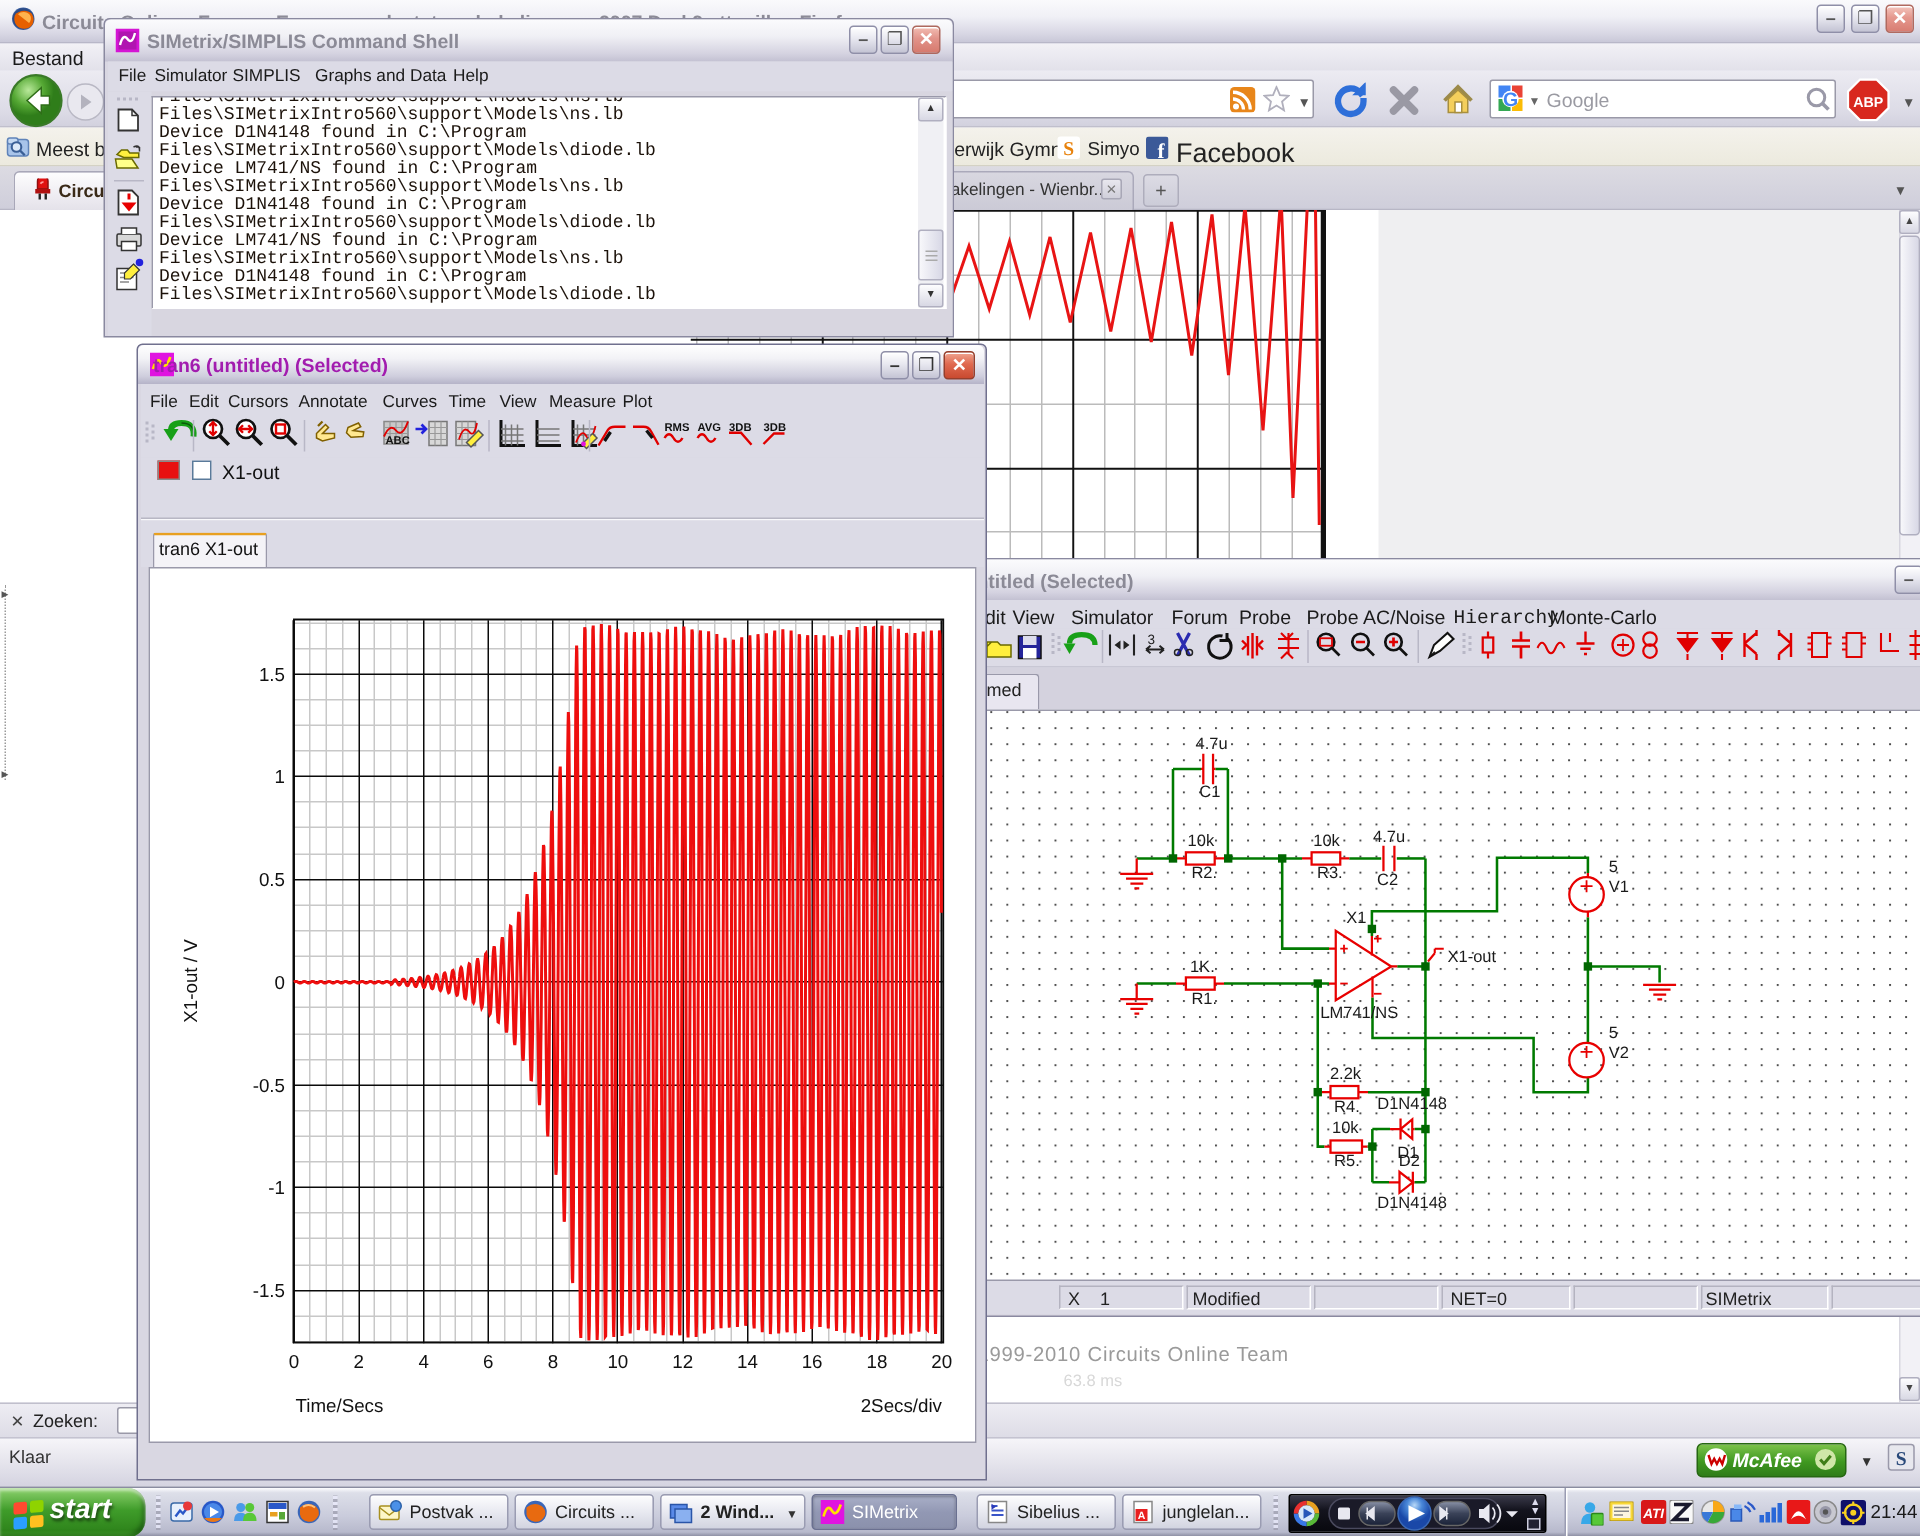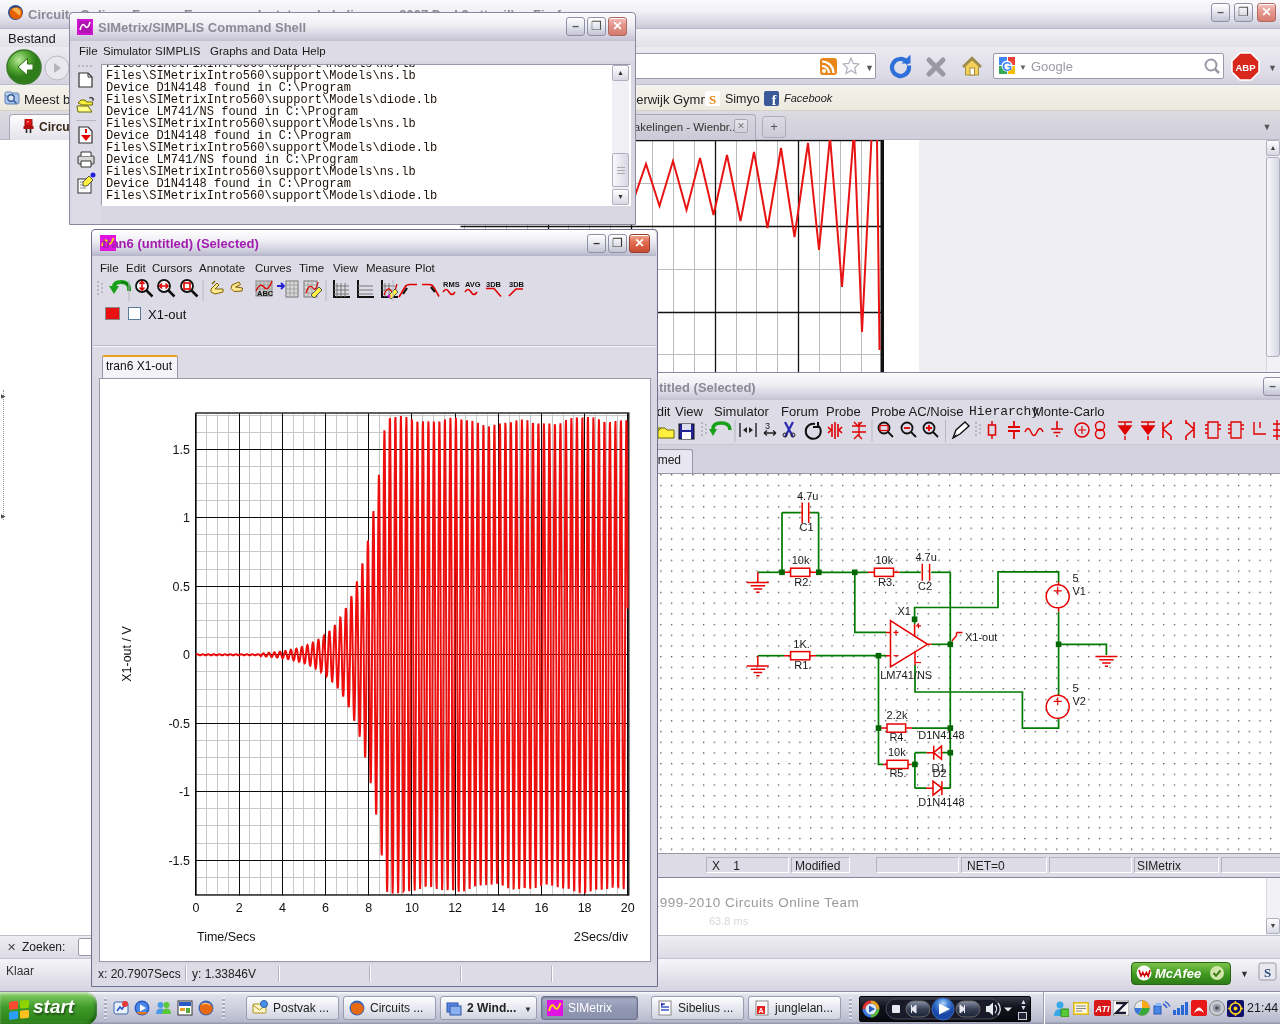--- a/index.html
+++ b/index.html
@@ -130,21 +130,21 @@
   <div class="abs" style="left:24px;top:92px;font-size:13px;color:#222;">Meest be</div>
   <div class="abs" style="left:608px;top:92px;font-size:13px;color:#222;">Harderwijk Gymn...</div>
   <div class="abs" style="left:705px;top:91px;width:15px;height:15px;background:#fff;border-radius:2px;"><svg width="15" height="15">
         <text x="7.5" y="12.5" font-size="13" font-weight="bold" fill="#e8820c" text-anchor="middle" font-family="Liberation Serif">S</text>
       </svg></div>
   <div class="abs" style="left:725px;top:92px;font-size:12.5px;color:#222;">Simyo</div>
   <div class="abs" style="left:764px;top:91px;width:15px;height:15px;"><svg width="15" height="15">
         <rect width="15" height="15" rx="2" fill="#3b5998"></rect>
         <text x="10" y="14" font-size="14" font-weight="bold" fill="#fff" text-anchor="middle" font-family="Liberation Serif">f</text>
       </svg></div>
-  <div class="abs" style="left:784px;top:92px;font-size:11px;color:#222;font-style:italic;">Facebook</div>
+  <div class="abs" style="left:784px;top:92px;font-size:18px;color:#222;">Facebook</div>
 
   <div class="abs" style="left:0;top:111px;width:1280px;height:29px;background:linear-gradient(#dcdbe2,#cfcedb);border-bottom:1px solid #b8b7c6;"></div>
 
   <div class="abs" style="left:9px;top:114px;width:190px;height:26px;background:linear-gradient(#fdfdfe,#eceaf0 70%,#e4e2ea);border:1px solid #a8a7b8;border-bottom:none;border-radius:4px 4px 0 0;"></div>
   <div class="abs" style="left:20px;top:119px;width:16px;height:16px;"><svg width="16" height="16">
         <path d="M5 2 a3.5 4.5 0 0 1 7 0 v5 h-7 z" fill="#e01010" stroke="#8e0f0f"></path>
         <rect x="3.5" y="7" width="10" height="3" fill="#b01010"></rect>
         <path d="M6.5 10 v4 M10.5 10 v4" stroke="#222" stroke-width="1.6"></path>
         <path d="M7 3.5 a2 2 0 0 1 2 -1" stroke="#ff9a9a" stroke-width="1.2" fill="none"></path>
       </svg></div>
@@ -453,21 +453,21 @@
         <text x="1070.5" y="691">5</text>
           <text x="1070.5" y="704">V2</text>
       </g>
     </svg>
   </div>
 
   <div class="abs" style="left:3px;top:481px;width:666px;height:22px;background:#dcdbe6;font-size:12px;color:#222;">
     <div class="abs" style="left:84px;top:3px;width:83px;height:16px;border:1px solid;border-color:#b4b3c0 #fff #fff #b4b3c0;padding-left:40px;">
         <span style="position:absolute;left:5px;top:1px;">X&nbsp;&nbsp;&nbsp;&nbsp;1</span>
       </div>
-    <div class="abs" style="left:169px;top:3px;width:59px;height:16px;border:1px solid;border-color:#b4b3c0 #fff #fff #b4b3c0;">
+    <div class="abs" style="left:169px;top:3px;width:83px;height:16px;border:1px solid;border-color:#b4b3c0 #fff #fff #b4b3c0;">
         <span style="position:absolute;left:3px;top:1px;">Modified</span>
       </div>
     <div class="abs" style="left:254px;top:3px;width:83px;height:16px;border:1px solid;border-color:#b4b3c0 #fff #fff #b4b3c0;"></div>
     <div class="abs" style="left:339px;top:3px;width:86px;height:16px;border:1px solid;border-color:#b4b3c0 #fff #fff #b4b3c0;">
         <span style="position:absolute;left:5px;top:1px;">NET=0</span>
       </div>
     <div class="abs" style="left:427px;top:3px;width:83px;height:16px;border:1px solid;border-color:#b4b3c0 #fff #fff #b4b3c0;"></div>
     <div class="abs" style="left:512px;top:3px;width:85px;height:16px;border:1px solid;border-color:#b4b3c0 #fff #fff #b4b3c0;">
         <span style="position:absolute;left:2px;top:1px;">SIMetrix</span>
       </div>
@@ -729,29 +729,20 @@
           <text x="189" y="795.3" text-anchor="end">-1</text>
           <text x="189" y="863.8" text-anchor="end">-1.5</text>
         </g>
       <text x="196" y="940" font-family="Liberation Sans" font-size="12.5" fill="#111">Time/Secs</text>
       <text x="627" y="940" font-family="Liberation Sans" font-size="12.5" fill="#111" text-anchor="end">2Secs/div</text>
       <text x="130" y="653" font-family="Liberation Sans" font-size="12.5" fill="#111" text-anchor="middle" transform="rotate(-90 130 653)">X1-out / V</text>
       <polyline fill="none" stroke="#ee0e0e" stroke-width="2" points="195.0,653.8 195.3,653.6 195.5,653.5 195.8,653.4 196.0,653.3 196.3,653.3 196.6,653.3 196.8,653.3 197.1,653.4 197.3,653.5 197.6,653.7 197.8,653.9 198.1,654.0 198.4,654.2 198.6,654.3 198.9,654.3 199.1,654.3 199.4,654.3 199.7,654.2 199.9,654.1 200.2,654.0 200.4,653.8 200.7,653.7 201.0,653.5 201.2,653.4 201.5,653.3 201.7,653.3 202.0,653.3 202.3,653.3 202.5,653.4 202.8,653.5 203.0,653.7 203.3,653.8 203.5,654.0 203.8,654.1 204.1,654.2 204.3,654.3 204.6,654.3 204.8,654.3 205.1,654.3 205.4,654.2 205.6,654.0 205.9,653.9 206.1,653.7 206.4,653.6 206.7,653.4 206.9,653.3 207.2,653.3 207.4,653.3 207.7,653.3 208.0,653.4 208.2,653.5 208.5,653.6 208.7,653.8 209.0,653.9 209.2,654.1 209.5,654.2 209.8,654.3 210.0,654.3 210.3,654.3 210.5,654.3 210.8,654.2 211.1,654.1 211.3,653.9 211.6,653.8 211.8,653.6 212.1,653.5 212.4,653.3 212.6,653.3 212.9,653.3 213.1,653.3 213.4,653.3 213.7,653.5 213.9,653.6 214.2,653.7 214.4,653.9 214.7,654.1 214.9,654.2 215.2,654.3 215.5,654.3 215.7,654.3 216.0,654.3 216.2,654.2 216.5,654.1 216.8,653.9 217.0,653.8 217.3,653.6 217.5,653.5 217.8,653.4 218.1,653.3 218.3,653.3 218.6,653.3 218.8,653.3 219.1,653.4 219.4,653.6 219.6,653.7 219.9,653.9 220.1,654.0 220.4,654.2 220.6,654.3 220.9,654.3 221.2,654.3 221.4,654.3 221.7,654.2 221.9,654.1 222.2,654.0 222.5,653.8 222.7,653.7 223.0,653.5 223.2,653.4 223.5,653.3 223.8,653.3 224.0,653.3 224.3,653.3 224.5,653.4 224.8,653.5 225.1,653.7 225.3,653.8 225.6,654.0 225.8,654.1 226.1,654.2 226.3,654.3 226.6,654.3 226.9,654.3 227.1,654.3 227.4,654.2 227.6,654.0 227.9,653.9 228.2,653.7 228.4,653.5 228.7,653.4 228.9,653.3 229.2,653.3 229.5,653.3 229.7,653.3 230.0,653.4 230.2,653.5 230.5,653.6 230.8,653.8 231.0,654.0 231.3,654.1 231.5,654.2 231.8,654.3 232.0,654.3 232.3,654.3 232.6,654.3 232.8,654.2 233.1,654.1 233.3,653.9 233.6,653.7 233.9,653.6 234.1,653.4 234.4,653.3 234.6,653.3 234.9,653.3 235.2,653.3 235.4,653.4 235.7,653.5 235.9,653.6 236.2,653.8 236.5,653.9 236.7,654.1 237.0,654.2 237.2,654.3 237.5,654.3 237.7,654.3 238.0,654.3 238.3,654.2 238.5,654.1 238.8,653.9 239.0,653.8 239.3,653.6 239.6,653.5 239.8,653.4 240.1,653.3 240.3,653.3 240.6,653.3 240.9,653.3 241.1,653.4 241.4,653.6 241.6,653.7 241.9,653.9 242.2,654.0 242.4,654.2 242.7,654.3 242.9,654.3 243.2,654.3 243.4,654.3 243.7,654.2 244.0,654.1 244.2,654.0 244.5,653.8 244.7,653.7 245.0,653.5 245.3,653.4 245.5,653.3 245.8,653.3 246.0,653.3 246.3,653.3 246.6,653.4 246.8,653.5 247.1,653.7 247.3,653.8 247.6,654.0 247.9,654.1 248.1,654.3 248.4,654.3 248.6,654.3 248.9,654.3 249.1,654.3 249.4,654.1 249.7,654.0 249.9,653.9 250.2,653.7 250.4,653.5 250.7,653.4 251.0,653.3 251.2,653.3 251.5,653.3 251.7,653.3 252.0,653.4 252.3,653.5 252.5,653.7 252.8,653.8 253.0,654.0 253.3,654.1 253.6,654.2 253.8,654.3 254.1,654.3 254.3,654.3 254.6,654.3 254.8,654.2 255.1,654.0 255.4,653.9 255.6,653.7 255.9,653.6 256.1,653.4 256.4,653.3 256.7,653.3 256.9,653.3 257.2,653.3 257.4,653.4 257.7,653.5 258.0,653.6 258.2,653.8 258.5,653.9 258.7,654.1 259.0,654.2 259.3,654.3 259.5,654.3 259.8,655.2 260.0,655.1 260.3,654.9 260.5,654.6 260.8,654.1 261.1,653.7 261.3,653.2 261.6,652.8 261.8,652.5 262.1,652.3 262.4,652.2 262.6,652.2 262.9,652.4 263.1,652.7 263.4,653.1 263.7,653.6 263.9,654.1 264.2,654.6 264.4,655.0 264.7,655.4 265.0,655.6 265.2,655.6 265.5,655.5 265.7,655.2 266.0,654.9 266.2,654.4 266.5,653.8 266.8,653.2 267.0,652.7 267.3,652.3 267.5,651.9 267.8,651.8 268.1,651.8 268.3,652.0 268.6,652.3 268.8,652.8 269.1,653.4 269.4,654.0 269.6,654.7 269.9,655.2 270.1,655.7 270.4,656.0 270.7,656.1 270.9,656.0 271.2,655.7 271.4,655.2 271.7,654.7 271.9,654.0 272.2,653.3 272.5,652.6 272.7,652.0 273.0,651.6 273.2,651.3 273.5,651.3 273.8,651.5 274.0,651.8 274.3,652.4 274.5,653.1 274.8,653.9 275.1,654.7 275.3,655.4 275.6,656.0 275.8,656.4 276.1,656.6 276.4,656.6 276.6,656.3 276.9,655.8 277.1,655.0 277.4,654.2 277.6,653.3 277.9,652.5 278.2,651.7 278.4,651.1 278.7,650.7 278.9,650.6 279.2,650.8 279.5,651.2 279.7,651.9 280.0,652.7 280.2,653.7 280.5,654.7 280.8,655.6 281.0,656.4 281.3,657.0 281.5,657.3 281.8,657.3 282.1,657.0 282.3,656.4 282.6,655.6 282.8,654.6 283.1,653.5 283.3,652.4 283.6,651.4 283.9,650.6 284.1,650.0 284.4,649.8 284.6,649.9 284.9,650.4 285.2,651.2 285.4,652.2 285.7,653.4 285.9,654.6 286.2,655.8 286.5,656.9 286.7,657.7 287.0,658.1 287.2,658.2 287.5,658.0 287.8,657.3 288.0,656.3 288.3,655.1 288.5,653.7 288.8,652.3 289.0,651.0 289.3,650.0 289.6,649.2 289.8,648.8 290.1,648.9 290.3,649.4 290.6,650.3 290.9,651.5 291.1,653.0 291.4,654.5 291.6,656.0 291.9,657.4 292.2,658.5 292.4,659.1 292.7,659.4 292.9,659.1 293.2,658.4 293.5,657.2 293.7,655.8 294.0,654.1 294.2,652.3 294.5,650.7 294.7,649.3 295.0,648.2 295.3,647.7 295.5,647.6 295.8,648.1 296.0,649.1 296.3,650.5 296.6,652.3 296.8,654.2 297.1,656.2 297.3,657.9 297.6,659.4 297.9,660.3 298.1,660.8 298.4,660.6 298.6,659.8 298.9,658.5 299.2,656.7 299.4,654.7 299.7,652.5 299.9,650.4 300.2,648.5 300.4,647.1 300.7,646.2 301.0,646.0 301.2,646.5 301.5,647.6 301.7,649.3 302.0,651.4 302.3,653.8 302.5,656.2 302.8,658.5 303.0,660.4 303.3,661.8 303.6,662.5 303.8,662.4 304.1,661.6 304.3,660.1 304.6,658.0 304.8,655.5 305.1,652.8 305.4,650.1 305.6,647.7 305.9,645.8 306.1,644.5 306.4,644.0 306.7,644.4 306.9,645.6 307.2,647.6 307.4,650.1 307.7,653.1 308.0,656.1 308.2,659.0 308.5,661.5 308.7,663.4 309.0,664.5 309.3,664.7 309.5,663.9 309.8,662.2 310.0,659.7 310.3,656.7 310.5,653.3 310.8,649.9 311.1,646.8 311.3,644.2 311.6,642.4 311.8,641.6 312.1,641.8 312.4,643.1 312.6,645.4 312.9,648.4 313.1,652.0 313.4,655.8 313.7,659.5 313.9,662.8 314.2,665.4 314.4,667.0 314.7,667.5 315.0,666.8 315.2,664.9 315.5,662.0 315.7,658.3 316.0,654.2 316.2,649.9 316.5,645.9 316.8,642.5 317.0,640.0 317.3,638.7 317.5,638.7 317.8,640.0 318.1,642.5 318.3,646.1 318.6,650.5 318.8,655.2 319.1,659.9 319.4,664.2 319.6,667.6 319.9,670.0 320.1,670.9 320.4,670.3 320.7,668.3 320.9,665.0 321.2,660.6 321.4,655.5 321.7,650.2 321.9,645.0 322.2,640.6 322.5,637.1 322.7,635.1 323.0,634.7 323.2,636.0 323.5,638.8 323.8,643.0 324.0,648.3 324.3,654.2 324.5,660.1 324.8,665.6 325.1,670.2 325.3,673.5 325.6,675.1 325.8,674.8 326.1,672.7 326.4,668.9 326.6,663.7 326.9,657.5 327.1,650.8 327.4,644.3 327.6,638.4 327.9,633.8 328.2,630.9 328.4,629.9 328.7,630.9 328.9,634.1 329.2,639.0 329.5,645.3 329.7,652.5 330.0,660.0 330.2,667.1 330.5,673.2 330.8,677.7 331.0,680.2 331.3,680.4 331.5,678.3 331.8,674.0 332.1,667.8 332.3,660.3 332.6,652.0 332.8,643.7 333.1,636.1 333.3,630.0 333.6,625.7 333.9,623.9 334.1,624.6 334.4,628.0 334.6,633.7 334.9,641.2 335.2,650.1 335.4,659.4 335.7,668.5 335.9,676.4 336.2,682.6 336.5,686.3 336.7,687.3 337.0,685.3 337.2,680.5 337.5,673.3 337.8,664.2 338.0,654.0 338.3,643.5 338.5,633.8 338.8,625.6 339.0,619.6 339.3,616.6 339.6,616.8 339.8,620.2 340.1,626.7 340.3,635.7 340.6,646.5 340.9,658.1 341.1,669.6 341.4,680.0 341.6,688.3 341.9,693.7 342.2,695.7 342.4,694.1 342.7,688.9 342.9,680.5 343.2,669.6 343.5,657.0 343.7,643.9 344.0,631.4 344.2,620.6 344.5,612.5 344.7,607.8 345.0,607.1 345.3,610.5 345.5,617.7 345.8,628.3 346.0,641.4 346.3,655.8 346.6,670.4 346.8,683.8 347.1,694.8 347.3,702.5 347.6,706.1 347.9,705.1 348.1,699.6 348.4,690.0 348.6,677.0 348.9,661.6 349.2,645.2 349.4,629.3 349.7,615.1 349.9,604.1 350.2,597.2 350.4,595.1 350.7,598.1 351.0,606.2 351.2,618.5 351.5,634.3 351.7,652.0 352.0,670.4 352.3,687.6 352.5,702.3 352.8,713.0 353.0,718.7 353.3,718.8 353.6,713.2 353.8,702.3 354.1,686.9 354.3,668.2 354.6,647.9 354.9,627.6 355.1,609.2 355.4,594.4 355.6,584.4 355.9,580.4 356.1,582.7 356.4,591.3 356.7,605.6 356.9,624.5 357.2,646.3 357.4,669.3 357.7,691.4 358.0,710.6 358.2,725.3 358.5,734.0 358.7,735.8 359.0,730.4 359.3,718.2 359.5,700.1 359.8,677.5 360.0,652.3 360.3,626.8 360.6,603.0 360.8,583.3 361.1,569.3 361.3,562.4 361.6,563.5 361.8,572.5 362.1,588.8 362.4,611.3 362.6,637.9 362.9,666.5 363.1,694.6 363.4,719.7 363.7,739.6 363.9,752.3 364.2,756.6 364.4,752.0 364.7,738.7 365.0,717.5 365.2,690.4 365.5,659.4 365.7,627.3 366.0,596.8 366.3,570.7 366.5,551.3 366.8,540.6 367.0,539.6 367.3,548.6 367.5,567.0 367.8,593.5 368.1,625.9 368.3,661.4 368.6,697.0 368.8,729.5 369.1,756.1 369.4,774.3 369.6,782.2 369.9,779.0 370.1,764.8 370.4,740.4 370.7,708.0 370.9,670.0 371.2,629.8 371.4,590.9 371.7,556.7 372.0,530.3 372.2,514.2 372.5,510.0 372.7,518.4 373.0,538.9 373.2,569.9 373.5,609.0 373.8,652.8 374.0,697.7 374.3,739.7 374.5,775.0 374.8,800.4 375.1,813.4 375.3,812.7 375.6,798.0 375.8,770.3 376.1,731.7 376.4,685.5 376.6,635.5 376.9,586.0 377.1,541.5 377.4,505.8 377.7,482.5 377.9,473.7 378.2,480.6 378.4,502.8 378.7,538.8 378.9,585.7 379.2,639.6 379.5,695.9 379.7,749.7 380.0,796.2 380.2,831.1 380.5,851.2 380.8,854.4 381.0,840.0 381.3,808.9 381.5,763.5 381.8,707.4 382.1,645.5 382.3,583.0 382.6,525.3 382.8,477.7 383.1,444.7 383.4,429.3 383.6,433.3 383.9,456.8 384.1,498.1 384.4,554.1 384.6,620.0 384.9,689.9 385.2,756.8 385.4,814.7 385.7,858.7 385.9,884.9 386.2,891.0 386.5,876.5 386.7,842.6 387.0,792.3 387.2,729.9 387.5,660.8 387.8,591.1 388.0,526.8 388.3,473.6 388.5,435.9 388.8,417.2 389.1,419.1 389.3,441.4 389.6,482.1 389.8,537.8 390.1,603.7 390.3,673.9 390.6,742.4 390.9,803.2 391.1,851.0 391.4,881.7 391.6,892.6 391.9,882.7 392.2,853.0 392.4,805.9 392.7,745.5 392.9,677.2 393.2,606.8 393.5,540.5 393.7,484.0 394.0,442.3 394.2,419.0 394.5,416.1 394.8,433.8 395.0,470.7 395.3,523.5 395.5,587.7 395.8,657.6 396.0,727.1 396.3,790.3 396.6,841.7 396.8,876.7 397.1,892.3 397.3,887.2 397.6,861.7 397.9,818.3 398.1,760.5 398.4,693.4 398.6,622.9 398.9,555.1 399.2,495.9 399.4,450.5 399.7,422.7 399.9,415.0 400.2,428.1 400.5,460.8 400.7,510.2 401.0,572.2 401.2,641.2 401.5,711.3 401.7,776.4 402.0,830.8 402.3,869.7 402.5,890.0 402.8,889.6 403.0,868.8 403.3,829.3 403.6,774.5 403.8,709.3 404.1,639.3 404.3,570.6 404.6,509.1 404.9,460.2 405.1,428.2 405.4,415.9 405.6,424.2 405.9,452.4 406.2,498.2 406.4,557.4 406.7,625.0 406.9,695.1 407.2,761.5 407.4,818.6 407.7,861.2 408.0,885.9 408.2,890.3 408.5,874.2 408.7,838.9 409.0,787.6 409.3,724.6 409.5,655.6 409.8,586.4 410.0,523.1 410.3,471.3 410.6,435.3 410.8,418.3 411.1,421.8 411.3,445.5 411.6,487.3 411.8,543.5 412.1,609.2 412.4,678.8 412.6,746.2 412.9,805.5 413.1,851.6 413.4,880.4 413.7,889.6 413.9,878.2 414.2,847.4 414.4,799.7 414.7,739.4 415.0,671.7 415.2,602.5 415.5,537.7 415.7,483.1 416.0,443.4 416.3,422.0 416.5,420.7 416.8,439.7 417.0,477.3 417.3,530.2 417.5,593.8 417.8,662.6 418.1,730.7 418.3,792.0 418.6,841.2 418.8,874.2 419.1,887.9 419.4,881.3 419.6,855.0 419.9,811.2 420.1,753.7 420.4,687.5 420.7,618.5 420.9,552.5 421.2,495.4 421.4,452.1 421.7,426.3 422.0,420.3 422.2,434.6 422.5,467.9 422.7,517.4 423.0,578.8 423.2,646.6 423.5,715.1 423.8,778.2 424.0,830.5 424.3,867.4 424.5,885.7 424.8,883.9 425.1,862.1 425.3,822.2 425.6,767.6 425.8,703.2 426.1,634.5 426.4,567.4 426.6,507.9 426.9,461.1 427.1,431.0 427.4,420.3 427.7,429.9 427.9,458.9 428.2,504.9 428.4,563.9 428.7,630.7 428.9,699.4 429.2,764.3 429.5,819.5 429.7,860.3 430.0,883.2 430.2,886.1 430.5,868.9 430.8,832.9 431.0,781.4 431.3,718.7 431.5,650.4 431.8,582.4 432.1,520.6 432.3,470.3 432.6,436.0 432.8,420.6 433.1,425.5 433.4,450.2 433.6,492.7 433.9,549.1 434.1,614.7 434.4,683.7 434.6,750.2 434.9,808.2 435.2,852.9 435.4,880.3 435.7,888.0 435.9,875.3 436.2,843.4 436.5,794.9 436.7,734.2 437.0,666.5 437.2,597.6 437.5,533.6 437.8,480.0 438.0,441.5 438.3,421.5 438.5,421.6 438.8,441.9 439.1,480.7 439.3,534.5 439.6,598.8 439.8,667.8 440.1,735.7 440.3,796.5 440.6,844.9 440.9,876.7 441.1,889.1 441.4,881.1 441.6,853.3 441.9,808.2 442.2,749.6 442.4,682.6 442.7,613.1 442.9,547.1 443.2,490.4 443.5,447.8 443.7,423.2 444.0,418.5 444.2,434.4 444.5,469.3 444.8,520.3 445.0,582.9 445.3,651.7 445.5,720.7 445.8,784.0 446.0,835.9 446.3,872.0 446.6,889.2 446.8,885.9 447.1,862.4 447.3,820.8 447.6,764.6 447.9,698.8 448.1,629.0 448.4,561.4 448.6,501.7 448.9,455.3 449.2,426.2 449.4,416.8 449.7,428.0 449.9,458.9 450.2,506.7 450.5,567.3 450.7,635.5 451.0,705.3 451.2,770.6 451.5,825.7 451.7,866.0 452.0,887.8 452.3,889.2 452.5,870.2 452.8,832.3 453.0,779.0 453.3,714.7 453.6,645.2 453.8,576.3 454.1,514.2 454.3,464.3 454.6,430.8 454.9,416.7 455.1,423.3 455.4,449.8 455.6,494.1 455.9,552.3 456.2,619.3 456.4,689.3 456.7,756.2 456.9,814.2 457.2,858.2 457.4,884.5 457.7,890.7 458.0,876.3 458.2,842.5 458.5,792.4 458.7,730.2 459.0,661.4 459.3,591.9 459.5,527.9 459.8,474.8 460.0,437.3 460.3,418.6 460.6,420.4 460.8,442.4 461.1,482.9 461.3,538.1 461.6,603.5 461.9,673.1 462.1,741.1 462.4,801.4 462.6,848.9 462.9,879.4 463.1,890.3 463.4,880.6 463.7,851.2 463.9,804.6 464.2,745.0 464.4,677.5 464.7,608.0 465.0,542.4 465.2,486.6 465.5,445.4 465.7,422.3 466.0,419.3 466.3,436.8 466.5,473.0 466.8,525.0 467.0,588.1 467.3,656.9 467.6,725.4 467.8,787.6 468.1,838.1 468.3,872.6 468.6,888.0 468.8,883.1 469.1,858.3 469.4,815.6 469.6,759.0 469.9,693.3 470.1,624.1 470.4,557.6 470.7,499.5 470.9,454.9 471.2,427.6 471.4,419.9 471.7,432.6 472.0,464.5 472.2,512.9 472.5,573.4 472.7,640.9 473.0,709.4 473.3,773.1 473.5,826.4 473.8,864.6 474.0,884.4 474.3,884.3 474.5,864.0 474.8,825.6 475.1,772.2 475.3,708.6 475.6,640.2 475.8,573.1 476.1,513.1 476.4,465.3 476.6,433.9 476.9,421.7 477.1,429.7 477.4,457.1 477.7,501.6 477.9,559.3 478.2,625.2 478.4,693.5 478.7,758.3 479.0,814.0 479.2,855.8 479.5,880.0 479.7,884.5 480.0,868.9 480.2,834.7 480.5,784.7 480.8,723.4 481.0,656.1 481.3,588.6 481.5,526.9 481.8,476.1 482.1,440.9 482.3,424.2 482.6,427.4 482.8,450.3 483.1,490.9 483.4,545.6 483.6,609.7 483.9,677.7 484.1,743.5 484.4,801.5 484.7,846.6 484.9,875.0 485.2,884.1 485.4,873.2 485.7,843.3 485.9,796.9 486.2,738.0 486.5,671.9 486.7,604.1 487.0,540.8 487.2,487.2 487.5,448.1 487.8,427.0 488.0,425.5 488.3,443.9 488.5,480.5 488.8,532.2 489.1,594.5 489.3,661.9 489.6,728.6 489.8,788.8 490.1,837.3 490.4,869.8 490.6,883.6 490.9,877.3 491.1,851.7 491.4,808.8 491.6,752.5 491.9,687.5 492.2,619.6 492.4,554.7 492.7,498.4 492.9,455.6 493.2,430.0 493.5,423.8 493.7,437.7 494.0,470.3 494.2,518.9 494.5,579.3 494.8,646.1 495.0,713.7 495.3,776.0 495.5,827.8 495.8,864.4 496.1,882.8 496.3,881.2 496.6,859.9 496.8,820.6 497.1,766.8 497.3,703.2 497.6,635.2 497.9,568.9 498.1,509.8 498.4,463.3 498.6,433.3 498.9,422.5 499.2,431.7 499.4,460.3 499.7,505.8 499.9,564.1 500.2,630.3 500.5,698.5 500.7,762.9 501.0,817.8 501.2,858.6 501.5,881.5 501.8,884.6 502.0,867.7 502.3,832.1 502.5,781.1 502.8,718.9 503.0,651.0 503.3,583.4 503.6,521.8 503.8,471.6 504.1,437.3 504.3,421.8 504.6,426.4 504.9,450.9 505.1,492.9 505.4,549.1 505.6,614.3 505.9,683.0 506.2,749.2 506.4,807.2 506.7,851.9 506.9,879.3 507.2,887.2 507.5,874.7 507.7,843.1 508.0,794.9 508.2,734.5 508.5,667.0 508.7,598.3 509.0,534.4 509.3,480.9 509.5,442.4 509.8,422.2 510.0,422.2 510.3,442.3 510.6,480.8 510.8,534.4 511.1,598.4 511.3,667.2 511.6,734.9 511.9,795.6 512.1,844.0 512.4,875.8 512.6,888.4 512.9,880.6 513.2,853.0 513.4,808.1 513.7,749.8 513.9,683.1 514.2,613.8 514.4,548.0 514.7,491.4 515.0,448.9 515.2,424.2 515.5,419.4 515.7,435.0 516.0,469.7 516.3,520.4 516.5,582.7 516.8,651.1 517.0,719.9 517.3,782.9 517.6,834.6 517.8,870.7 518.1,887.9 518.3,884.8 518.6,861.5 518.9,820.2 519.1,764.5 519.4,699.1 519.6,629.7 519.9,562.5 520.1,503.2 520.4,457.0 520.7,427.9 520.9,418.5 521.2,429.5 521.4,460.0 521.7,507.4 522.0,567.4 522.2,635.0 522.5,704.3 522.7,769.1 523.0,823.9 523.3,863.9 523.5,885.6 523.8,887.1 524.0,868.4 524.3,831.0 524.5,778.3 524.8,714.7 525.1,645.8 525.3,577.7 525.6,516.2 525.8,466.7 526.1,433.4 526.4,419.3 526.6,425.7 526.9,451.8 527.1,495.5 527.4,553.0 527.7,619.1 527.9,688.3 528.2,754.5 528.4,811.8 528.7,855.4 529.0,881.5 529.2,887.8 529.5,873.7 529.7,840.5 530.0,791.1 530.2,729.8 530.5,661.9 530.8,593.3 531.0,530.1 531.3,477.6 531.5,440.4 531.8,421.9 532.1,423.5 532.3,445.1 532.6,484.8 532.8,539.2 533.1,603.6 533.4,672.3 533.6,739.3 533.9,798.9 534.1,845.8 534.4,876.0 534.7,886.9 534.9,877.5 535.2,848.7 535.4,803.0 535.7,744.3 535.9,677.7 536.2,609.2 536.5,544.5 536.7,489.4 537.0,448.6 537.2,425.6 537.5,422.5 537.8,439.5 538.0,475.1 538.3,526.2 538.5,588.4 538.8,656.3 539.1,723.9 539.3,785.4 539.6,835.4 539.8,869.6 540.1,885.0 540.4,880.4 540.6,856.0 540.9,814.1 541.1,758.3 541.4,693.4 541.6,625.0 541.9,559.2 542.2,501.7 542.4,457.4 542.7,430.1 542.9,422.4 543.2,434.7 543.5,466.1 543.7,513.8 544.0,573.6 544.2,640.4 544.5,708.4 544.8,771.6 545.0,824.5 545.3,862.6 545.5,882.6 545.8,882.6 546.1,862.8 546.3,824.8 546.6,771.9 546.8,708.8 547.1,640.9 547.3,574.1 547.6,514.2 547.9,466.5 548.1,435.1 548.4,422.6 548.6,430.3 548.9,457.4 549.2,501.6 549.4,559.0 549.7,624.7 549.9,692.9 550.2,757.7 550.5,813.5 550.7,855.4 551.0,879.8 551.2,884.6 551.5,869.3 551.8,835.2 552.0,785.4 552.3,724.1 552.5,656.7 552.8,589.0 553.0,526.9 553.3,475.9 553.6,440.2 553.8,423.2 554.1,426.1 554.3,448.9 554.6,489.5 554.9,544.4 555.1,608.9 555.4,677.2 555.6,743.6 555.9,802.2 556.2,847.9 556.4,876.8 556.7,886.3 556.9,875.6 557.2,845.5 557.5,798.8 557.7,739.5 558.0,672.7 558.2,604.1 558.5,539.9 558.7,485.5 559.0,445.8 559.3,424.0 559.5,422.3 559.8,440.7 560.0,477.6 560.3,529.9 560.6,593.0 560.8,661.4 561.1,729.2 561.3,790.5 561.6,840.0 561.9,873.3 562.1,887.5 562.4,881.4 562.6,855.5 562.9,812.1 563.2,754.8 563.4,688.7 563.7,619.6 563.9,553.3 564.2,495.8 564.4,451.9 564.7,425.6 565.0,419.1 565.2,433.0 565.5,466.1 565.7,515.6 566.0,577.1 566.3,645.4 566.5,714.4 566.8,778.2 567.0,831.2 567.3,868.9 567.6,887.8 567.8,886.5 568.1,864.8 568.3,824.9 568.6,770.0 568.9,704.9 569.1,635.4 569.4,567.4 569.6,506.9 569.9,459.1 570.1,428.3 570.4,417.0 570.7,426.3 570.9,455.4 571.2,501.8 571.4,561.4 571.7,629.1 572.0,699.0 572.2,765.0 572.5,821.4 572.7,863.2 573.0,886.8 573.3,890.2 573.5,873.1 573.8,836.8 574.0,784.6 574.3,721.0 574.6,651.6 574.8,582.3 575.1,519.1 575.3,467.7 575.6,432.4 575.8,416.4 576.1,421.0 576.4,445.9 576.6,488.8 576.9,546.1 577.1,612.8 577.4,683.1 577.7,750.8 577.9,810.2 578.2,855.9 578.4,884.1 578.7,892.3 579.0,879.7 579.2,847.5 579.5,798.4 579.7,736.8 580.0,667.9 580.3,597.8 580.5,532.5 580.8,477.8 581.0,438.4 581.3,417.7 581.5,417.6 581.8,438.0 582.1,477.1 582.3,531.6 582.6,596.8 582.8,666.8 583.1,735.8 583.4,797.6 583.6,846.9 583.9,879.4 584.1,892.3 584.4,884.5 584.7,856.6 584.9,811.1 585.2,751.9 585.4,684.2 585.7,613.8 586.0,547.0 586.2,489.4 586.5,446.2 586.7,421.0 587.0,416.1 587.2,431.8 587.5,466.9 587.8,518.1 588.0,581.2 588.3,650.5 588.5,720.1 588.8,783.9 589.1,836.4 589.3,873.0 589.6,890.5 589.8,887.4 590.1,864.0 590.4,822.4 590.6,766.1 590.9,700.1 591.1,630.1 591.4,562.2 591.7,502.3 591.9,455.5 592.2,426.1 592.4,416.4 592.7,427.4 592.9,458.1 593.2,505.7 593.5,566.2 593.7,634.3 594.0,704.0 594.2,769.4 594.5,824.6 594.8,865.0 595.0,887.0 595.3,888.7 595.5,870.0 595.8,832.5 596.1,779.5 596.3,715.6 596.6,646.4 596.8,577.8 597.1,515.9 597.4,466.0 597.6,432.5 597.9,418.2 598.1,424.4 598.4,450.5 598.6,494.3 598.9,552.0 599.2,618.4 599.4,687.9 599.7,754.4 599.9,812.1 600.2,856.0 600.5,882.3 600.7,888.8 601.0,874.8 601.2,841.6 601.5,792.1 601.8,730.6 602.0,662.5 602.3,593.7 602.5,530.1 602.8,477.3 603.1,439.8 603.3,421.0 603.6,422.4 603.8,443.9 604.1,483.7 604.3,538.2 604.6,602.8 604.9,671.8 605.1,739.1 605.4,799.1 605.6,846.3 605.9,876.9 606.2,888.0 606.4,878.8 606.7,850.0 606.9,804.2 607.2,745.3 607.5,678.5 607.7,609.5 608.0,544.4 608.2,488.9 608.5,447.7 608.8,424.4 609.0,421.0 609.3,437.9 609.5,473.6 609.8,524.9 610.0,587.4 610.3,655.7 610.6,723.8 610.8,785.8 611.1,836.4 611.3,871.0 611.6,886.8 611.9,882.3 612.1,858.0 612.4,815.9 612.6,759.7 612.9,694.3 613.2,625.4 613.4,558.9 613.7,500.7 613.9,455.8 614.2,428.1 614.5,420.0 614.7,432.3 615.0,463.8 615.2,511.8 615.5,572.2 615.7,639.7 616.0,708.4 616.3,772.4 616.5,826.2 616.8,864.9 617.0,885.3 617.3,885.6 617.6,865.7 617.8,827.4 618.1,774.0 618.3,710.1 618.6,641.3 618.9,573.6 619.1,512.8 619.4,464.2 619.6,432.2 619.9,419.4 620.2,426.9 620.4,454.2 620.7,498.9 620.9,557.0 621.2,623.6 621.4,692.9 621.7,758.8 622.0,815.5 622.2,858.3 622.5,883.3 622.7,888.3 623.0,873.0 623.3,838.5 623.5,788.0 623.8,725.8 624.0,657.4 624.3,588.5 624.6,525.3 624.8,473.3 625.1,436.9 625.3,419.3 625.6,422.2 625.9,445.2 626.1,486.3 626.4,542.0 626.6,607.5"></polyline>
     </svg>
   </div>
 
-  <div class="abs" style="left:2px;top:734px;width:562px;height:22px;background:#dcdbe6;font-size:12px;color:#222;">
-    <div class="abs" style="left:4px;top:3px;">x: 20.7907Secs</div>
-    <div class="abs" style="left:91px;top:2px;height:16px;border-left:1px solid #b4b3c0;border-right:1px solid #fff;"></div>
-    <div class="abs" style="left:98px;top:3px;">y: 1.33846V</div>
-    <div class="abs" style="left:184px;top:2px;height:16px;border-left:1px solid #b4b3c0;border-right:1px solid #fff;"></div>
-    <div class="abs" style="left:275px;top:2px;height:16px;border-left:1px solid #b4b3c0;border-right:1px solid #fff;"></div>
-    <div class="abs" style="left:366px;top:2px;height:16px;border-left:1px solid #b4b3c0;border-right:1px solid #fff;"></div>
-    <div class="abs" style="left:457px;top:2px;height:16px;border-left:1px solid #b4b3c0;border-right:1px solid #fff;"></div>
-  </div>
 </div>
 
 <div class="abs" id="taskbar">
 
   <div class="abs" style="left:0;top:0;width:97px;height:33px;border-radius:0 12px 12px 0;
     background:linear-gradient(#8fd36f,#3f9c2a 45%,#2f851c 85%,#4aa532);box-shadow:inset 0 2px 2px rgba(255,255,255,0.5), inset -2px -2px 3px rgba(0,40,0,0.4);"></div>
   <div class="abs" style="left:8px;top:6px;width:22px;height:22px;">
     <svg width="22" height="22">
         <g transform="skewY(-6)">
           <rect x="1" y="4" width="9" height="8" rx="1.5" fill="#ff4a30"></rect>

